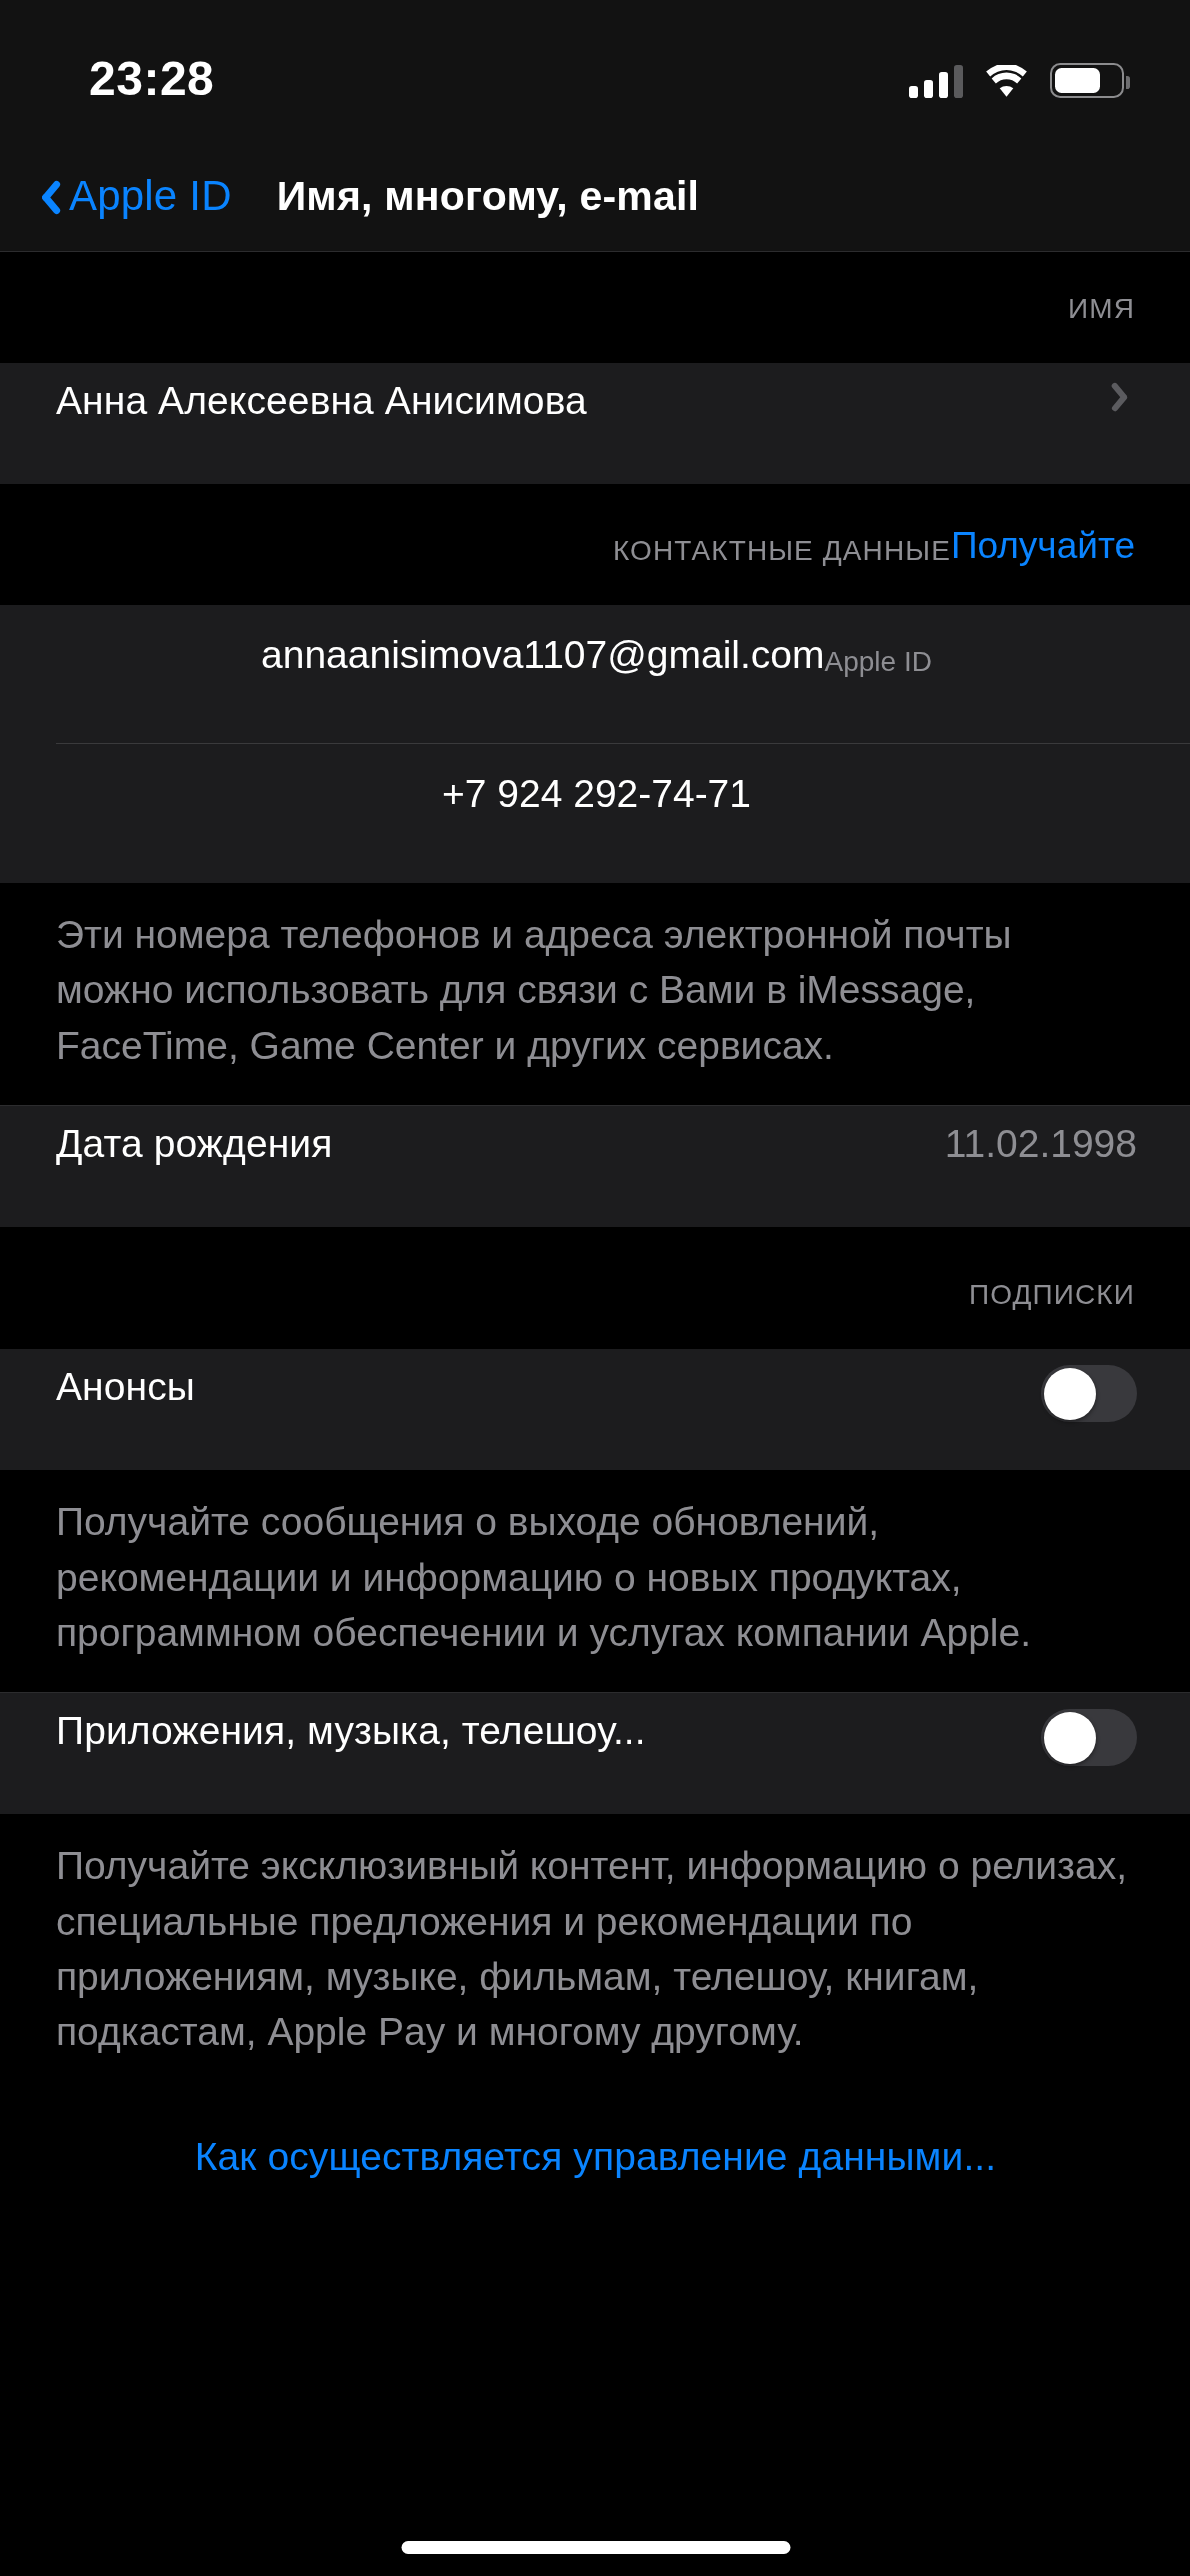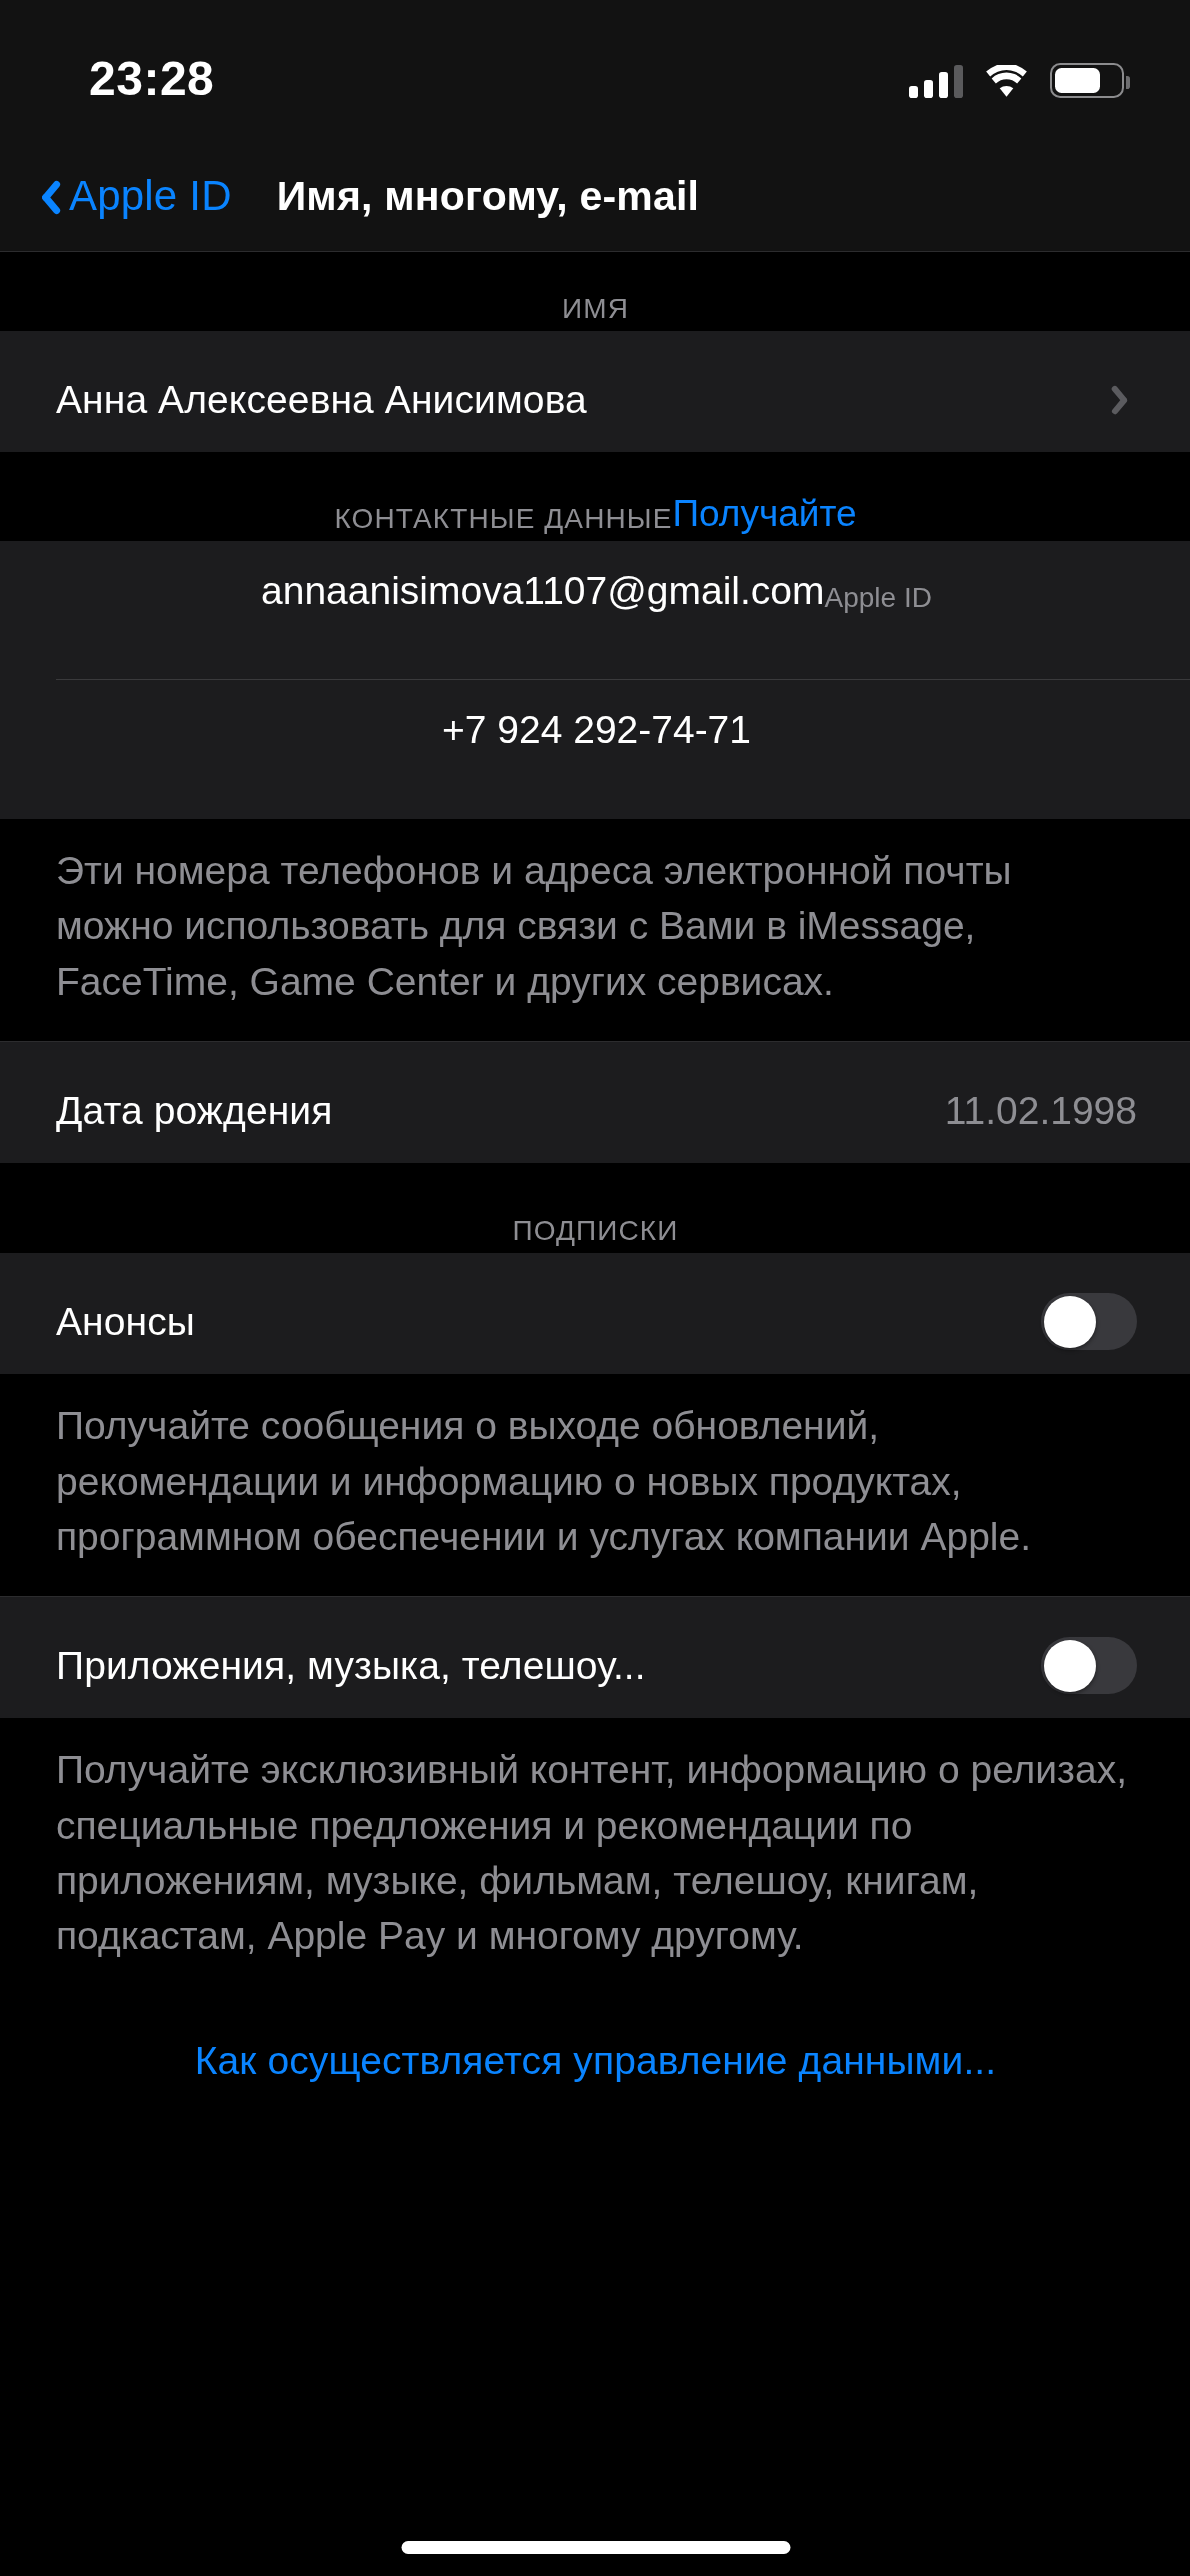--- a/index.html
+++ b/index.html
@@ -62,33 +62,33 @@
   .nav-back-label { color:#0a84ff; font-size:42px; letter-spacing:0.2px; }
   .nav-title {
     color:#fff; font-size:41px; font-weight:600; letter-spacing:0.2px;
     margin-left:45px;
   }
 
   
   .content { position:absolute; top:252px; left:0; width:1191px; }
 
   .sec-header {
-    background:#000; padding:41px 56px 6px 56px;
-    display:flex; align-items:flex-end; justify-content:center;
+    background:#000; padding:41px 56px 38px 56px;
+    display:flex; align-items:flex-end; justify-content:flex-end;
   }
   .sec-header-title {
     color:#8e8e93; font-size:28px; letter-spacing:1.1px; text-transform:uppercase;
   }
   .sec-header-action { color:#0a84ff; font-size:37px; }
 
   .group { background:#1c1c1e; }
 
   .row {
     min-height:121px; padding:16px 54px 0 56px;
-    display:flex; align-items:center; justify-content:space-between;
+    display:flex; align-items:flex-start; justify-content:space-between;
     position:relative;
   }
   .row-sep::after {
     content:""; position:absolute; left:56px; right:0; bottom:0;
     height:0.9px; background:#3a3a3c;
   }
   .row-label { color:#fff; font-size:39px; letter-spacing:0.1px; }
   .row-value { color:#8e8e93; font-size:39px; }
 
   .chev-right { width:20.4px; height:35px; position:relative; flex:none; }

